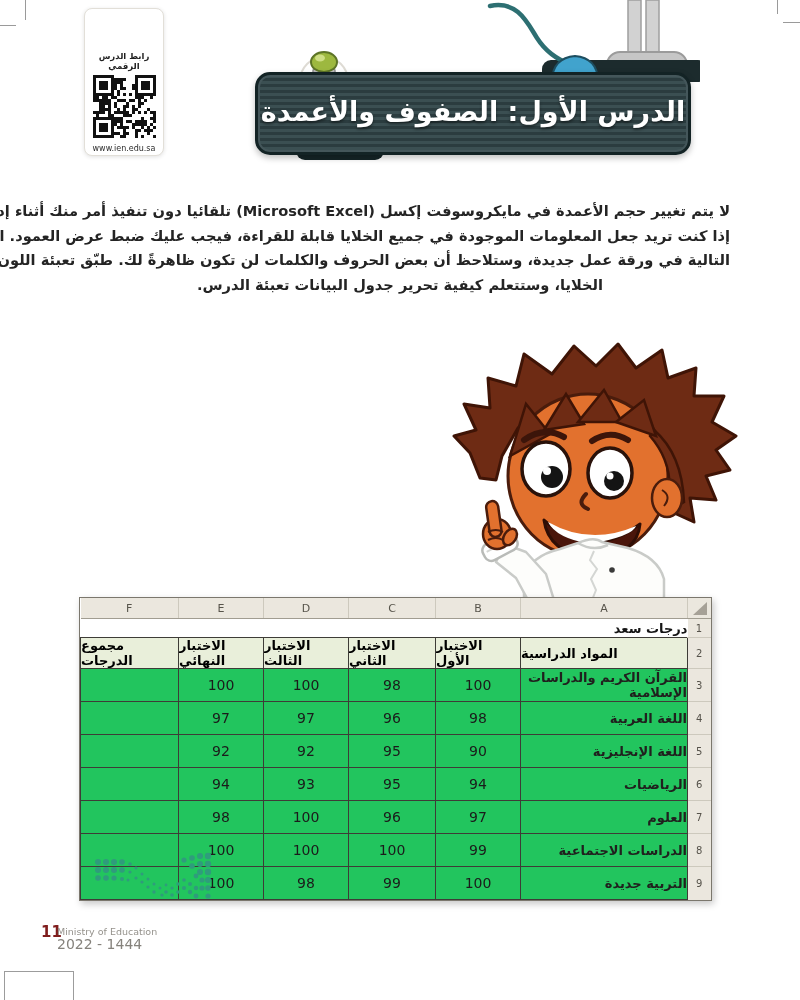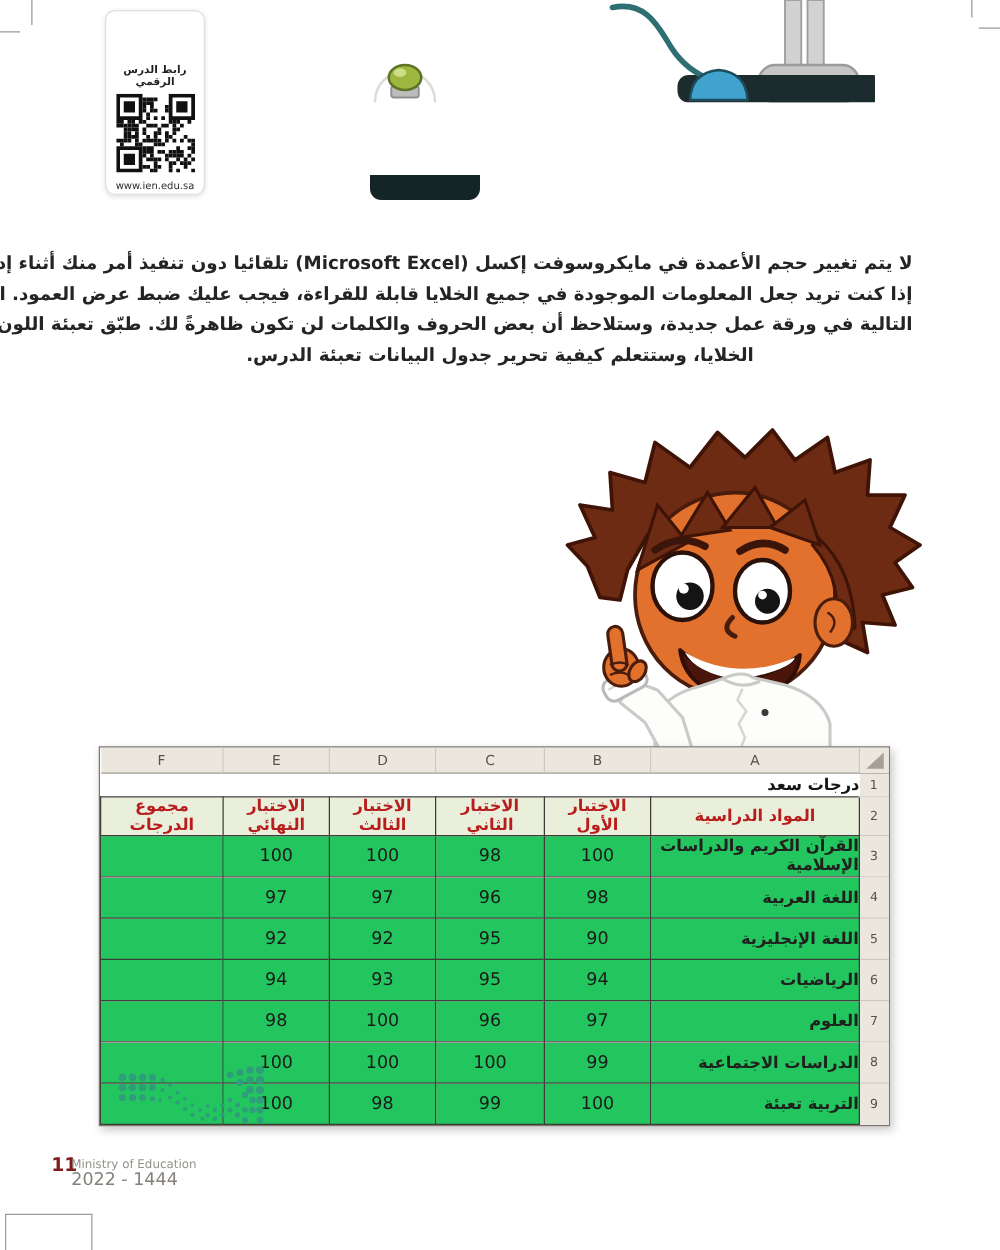--- a/index.html
+++ b/index.html
@@ -42,21 +42,21 @@
       border-right:1px solid #cdc9bd;border-bottom:1px solid #a19d91;}
   .rn{background:#ebe7de;text-align:center;font-size:10px;color:#55524a;
       border-top:1px solid #cdc9bd;}
   .r-letters td{height:20px;}
   .r-title td{height:18px;}
   .r-head td{height:20px;}
   .r-data td{height:32px;}
   .t{font-size:13px;font-weight:bold;color:#151515;text-align:right;padding:0 6px;}
   .plain{background:#fff;}
   .g{background:#e9efda;border:1.6px solid #3e3c37;font-size:13px;font-weight:bold;
-     color:#b91c1c;text-align:center;padding:0 4px;margin-top:20px;}
+     color:#000000;text-align:left;padding:0 4px;margin-top:20px;}
   .d{border:1.6px solid #3e3c37;background:#22c55e;}
   .subject{font-size:13px;font-weight:bold;color:#20201e;text-align:right;padding:4px 7px 0 2px;}
   .num{font-size:14px;color:#1b1b1b;text-align:center;}
   
   .dots{position:absolute;left:92px;top:852px;z-index:4;}
   .min-ar{position:absolute;left:55px;top:901px;width:120px;font-size:17px;font-weight:bold;
           color:#3da47e;direction:rtl;text-align:left;z-index:4;}
   .min-en{position:absolute;left:57px;top:926px;font-size:9.5px;color:#95928c;z-index:4;}
   .year{position:absolute;left:57px;top:936px;font-size:14px;color:#85827c;z-index:4;}
   .pagenum{position:absolute;left:41px;top:923px;font-size:15px;font-weight:bold;color:#7f1d1d;z-index:3;}
@@ -235,20 +235,23 @@
     <rect x="262" y="60" width="165" height="22" rx="9" fill="#1c2b2d"></rect>
     <path d="M210,6 C238,0 248,24 257,38 C266,52 276,58 290,65" fill="none" stroke="#2d6f72" stroke-width="4.5" stroke-linecap="round"></path>
     <path d="M272,80 Q273,58 295,56 Q317,58 318,80 Z" fill="#41a3cd" stroke="#1d4e60" stroke-width="2"></path>
     <circle cx="44" cy="81" r="24" fill="#ffffff" stroke="#deDBd4" stroke-width="2"></circle>
     <rect x="33" y="69" width="22" height="9" rx="2" fill="#bcbcbc" stroke="#8f8f8f" stroke-width="1.5"></rect>
     <ellipse cx="44" cy="62" rx="13" ry="10" fill="#9db83f" stroke="#5d7427" stroke-width="2"></ellipse>
     <ellipse cx="40" cy="58" rx="5" ry="3.5" fill="#cede85"></ellipse>
   </svg>
 
   <div class="banner-tab"></div>
+  <div class="banner">
+    <h1>الدرس الأول: الصفوف والأعمدة</h1>
+  </div>
 
   <div class="intro">
     <div>لا يتم تغيير حجم الأعمدة في مايكروسوفت إكسل (Microsoft Excel) تلقائيا دون تنفيذ أمر منك أثناء إدخال المعلومات.</div>
     <div>إذا كنت تريد جعل المعلومات الموجودة في جميع الخلايا قابلة للقراءة، فيجب عليك ضبط عرض العمود. اكتب البيانات</div>
     <div>التالية في ورقة عمل جديدة، وستلاحظ أن بعض  الحروف والكلمات لن تكون ظاهرةً لك. طبّق تعبئة اللون فقط على</div>
     <div>الخلايا، وستتعلم كيفية تحرير جدول البيانات تعبئة الدرس.</div>
   </div>
 
   <svg class="boy" width="310" height="262" viewBox="0 0 310 262">
 
@@ -388,21 +391,21 @@
         <td class="rn">8</td>
         <td class="d subject">الدراسات الاجتماعية</td>
         <td class="d num">99</td>
         <td class="d num">100</td>
         <td class="d num">100</td>
         <td class="d num">100</td>
         <td class="d num"></td>
       </tr>
       <tr class="r-data">
         <td class="rn">9</td>
-        <td class="d subject">التربية تعبئة</td>
+        <td class="d subject">التربية جديدة</td>
         <td class="d num">100</td>
         <td class="d num">99</td>
         <td class="d num">98</td>
         <td class="d num">100</td>
         <td class="d num"></td>
       </tr>
     </tbody>
       </table>
   </div>
 

